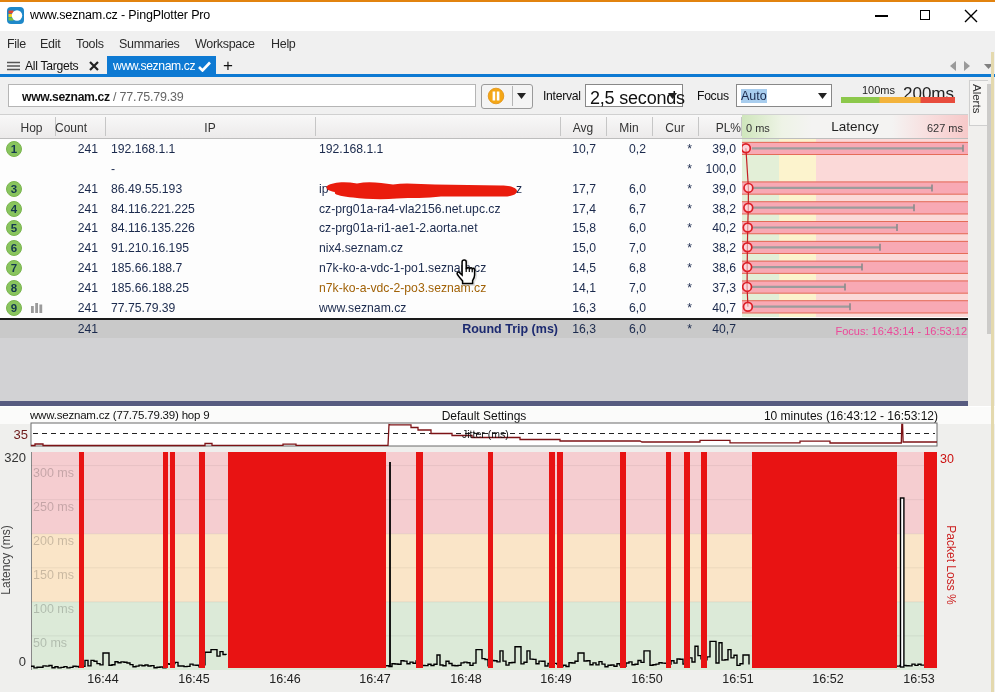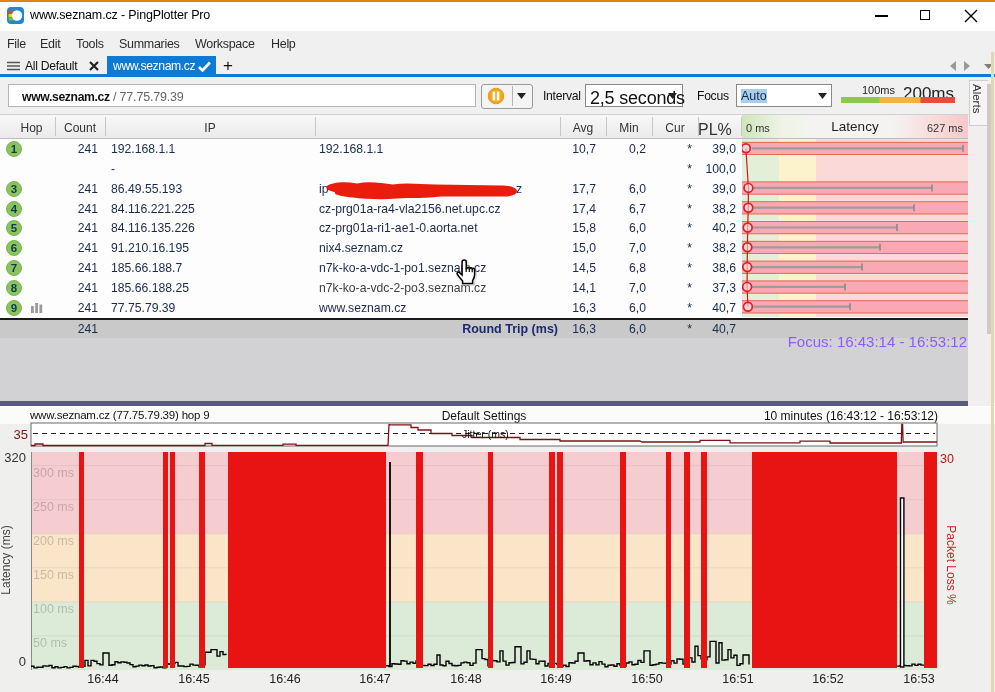--- a/index.html
+++ b/index.html
@@ -26,21 +26,21 @@
 <div style="position:absolute;left:7px;top:37px;font-size:12.5px;letter-spacing:-0.3px;color:#2b2b2b">File</div>
 <div style="position:absolute;left:40px;top:37px;font-size:12.5px;letter-spacing:-0.3px;color:#2b2b2b">Edit</div>
 <div style="position:absolute;left:76px;top:37px;font-size:12.5px;letter-spacing:-0.3px;color:#2b2b2b">Tools</div>
 <div style="position:absolute;left:119px;top:37px;font-size:12.5px;letter-spacing:-0.3px;color:#2b2b2b">Summaries</div>
 <div style="position:absolute;left:195px;top:37px;font-size:12.5px;letter-spacing:-0.3px;color:#2b2b2b">Workspace</div>
 <div style="position:absolute;left:271px;top:37px;font-size:12.5px;letter-spacing:-0.3px;color:#2b2b2b">Help</div>
 <div style="position:absolute;left:0;top:56px;width:995px;height:18px;background:#f0f0f0"></div>
 <svg width="13" height="10" viewBox="0 0 13 10" style="position:absolute;left:7px;top:61px">
       <path d="M0 1.5 H13 M0 5 H13 M0 8.5 H13" stroke="#555" stroke-width="1.6"></path>
     </svg>
-<div style="position:absolute;left:25px;top:59px;font-size:12.2px;letter-spacing:-0.3px;color:#111">All Default</div>
+<div style="position:absolute;left:25px;top:59px;font-size:12.2px;letter-spacing:-0.3px;color:#111">All Targets</div>
 <svg width="10" height="10" viewBox="0 0 10 10" style="position:absolute;left:89px;top:61px">
       <path d="M1 1 L9 9 M9 1 L1 9" stroke="#222" stroke-width="2.2"></path>
     </svg>
 <div style="position:absolute;left:107px;top:56px;width:109px;height:18px;background:#0e7ad3"></div>
 <div style="position:absolute;left:113px;top:59px;font-size:12.2px;letter-spacing:-0.4px;color:#fff">www.seznam.cz</div>
 <svg width="13" height="11" viewBox="0 0 13 11" style="position:absolute;left:198px;top:61px">
       <path d="M1 6 L4.5 9.5 L12 1.5" stroke="#fff" stroke-width="2.6" fill="none"></path>
     </svg>
 <div style="position:absolute;left:223px;top:56px;font-size:17px;color:#111">+</div>
 <svg width="46" height="12" viewBox="0 0 46 12" style="position:absolute;left:948px;top:60px">
@@ -72,32 +72,32 @@
 <div style="position:absolute;left:741px;top:89px;font-size:12.5px;color:#1b2a4d"><span style="background:#a8cdee">Auto</span></div>
 <svg width="9" height="6" viewBox="0 0 9 6" style="position:absolute;left:818px;top:93px">
       <path d="M0 0 L9 0 L4.5 6 Z" fill="#222"></path>
     </svg>
 <div style="position:absolute;left:862px;top:84px;width:40px;font-size:11px;color:#222">100ms</div>
 <div style="position:absolute;left:903px;top:84px;width:40px;font-size:17px;color:#222">200ms</div>
 <div style="position:absolute;left:841px;top:97px;width:114px;height:6px;background:linear-gradient(90deg,#8cc84b 0,#8cc84b 38px,#f3b33c 39px,#f3b33c 79px,#e84c3d 80px,#e84c3d 114px)"></div>
 <div style="position:absolute;left:0;top:114px;width:968px;height:25px;background:linear-gradient(#f8f8f8,#eceaea);border-top:1px solid #d0d0d0;border-bottom:1px solid #bdbdbd"></div>
 <div style="position:absolute;left:8px;top:120.5px;width:47px;text-align:center;font-size:12px;color:#333">Hop</div>
 <div style="position:absolute;left:55px;top:117px;width:1px;height:19px;background:#c6c6c6"></div>
-<div style="position:absolute;left:55px;top:120.5px;width:50px;text-align:center;font-size:12px;color:#333">Count</div>
+<div style="position:absolute;left:55px;top:120.5px;width:50px;text-align:left;font-size:12px;color:#333">Count</div>
 <div style="position:absolute;left:105px;top:117px;width:1px;height:19px;background:#c6c6c6"></div>
 <div style="position:absolute;left:105px;top:120.5px;width:210px;text-align:center;font-size:12px;color:#333">IP</div>
 <div style="position:absolute;left:315px;top:117px;width:1px;height:19px;background:#c6c6c6"></div>
 <div style="position:absolute;left:560px;top:117px;width:1px;height:19px;background:#c6c6c6"></div>
 <div style="position:absolute;left:560px;top:120.5px;width:46px;text-align:center;font-size:12px;color:#333">Avg</div>
 <div style="position:absolute;left:606px;top:117px;width:1px;height:19px;background:#c6c6c6"></div>
 <div style="position:absolute;left:606px;top:120.5px;width:46px;text-align:center;font-size:12px;color:#333">Min</div>
 <div style="position:absolute;left:652px;top:117px;width:1px;height:19px;background:#c6c6c6"></div>
 <div style="position:absolute;left:652px;top:120.5px;width:46px;text-align:center;font-size:12px;color:#333">Cur</div>
 <div style="position:absolute;left:698px;top:117px;width:1px;height:19px;background:#c6c6c6"></div>
-<div style="position:absolute;left:698px;top:120.5px;width:43px;text-align:left;font-size:16px;color:#333">PL%</div>
+<div style="position:absolute;left:698px;top:120.5px;width:43px;text-align:right;font-size:12px;color:#333">PL%</div>
 <div style="position:absolute;left:741px;top:117px;width:1px;height:19px;background:#c6c6c6"></div>
 <div style="position:absolute;left:742px;top:115px;width:226px;height:23px;background:linear-gradient(90deg,#cfe6bc 0,#eef3e6 40px,#f4f3f2 70px,#f4f3f2 150px,#f8dcdc 190px,#f6c9c9 226px)"></div>
 <div style="position:absolute;left:746px;top:122px;font-size:11px;color:#333">0 ms</div>
 <div style="position:absolute;left:742px;top:118.5px;width:226px;text-align:center;font-size:13.5px;color:#222">Latency</div>
 <div style="position:absolute;left:905px;top:122px;width:58px;text-align:right;font-size:11px;color:#333">627 ms</div>
 <div style="position:absolute;left:0;top:139px;width:968px;height:180px;background:#fdfdfd"></div>
 <svg width="226" height="178.3" viewBox="0 0 226 178.3" style="position:absolute;left:742px;top:139.2px">
 <rect x="0" y="0" width="37" height="178.3" fill="#e3efd7"></rect>
 <rect x="37" y="0" width="37" height="178.3" fill="#fcf3cd"></rect>
 <rect x="74" y="0" width="152" height="178.3" fill="#fbd9d8"></rect>
@@ -178,21 +178,21 @@
 <div style="position:absolute;left:40px;top:201.6px;width:58px;text-align:right;font-size:12.2px;color:#1b2a4d">241</div>
 <div style="position:absolute;left:111px;top:201.6px;font-size:12.2px;color:#1b2a4d">84.116.221.225</div>
 <div style="position:absolute;left:319px;top:201.6px;font-size:12.2px;color:#1b2a4d">cz-prg01a-ra4-vla2156.net.upc.cz</div>
 <div style="position:absolute;left:536px;top:201.6px;width:60px;text-align:right;font-size:12.2px;color:#1b2a4d">17,4</div>
 <div style="position:absolute;left:586px;top:201.6px;width:60px;text-align:right;font-size:12.2px;color:#1b2a4d">6,7</div>
 <div style="position:absolute;left:632px;top:201.6px;width:60px;text-align:right;font-size:12.2px;color:#1b2a4d">*</div>
 <div style="position:absolute;left:676px;top:201.6px;width:60px;text-align:right;font-size:12.2px;color:#1b2a4d">38,2</div>
 <div style="position:absolute;left:6px;top:220.4px;width:16px;height:16px;border-radius:50%;background:#89c45e;border:1px solid #7ab54e;color:#14384f;font-size:11.5px;font-weight:bold;text-align:center;line-height:15px">5</div>
 <div style="position:absolute;left:40px;top:221.4px;width:58px;text-align:right;font-size:12.2px;color:#1b2a4d">241</div>
 <div style="position:absolute;left:111px;top:221.4px;font-size:12.2px;color:#1b2a4d">84.116.135.226</div>
-<div style="position:absolute;left:319px;top:221.4px;font-size:12.2px;color:#1b2a4d">cz-prg01a-ri1-ae1-0.aorta.net</div>
+<div style="position:absolute;left:319px;top:221.4px;font-size:12.2px;color:#1b2a4d">cz-prg01a-ri1-ae1-2.aorta.net</div>
 <div style="position:absolute;left:536px;top:221.4px;width:60px;text-align:right;font-size:12.2px;color:#1b2a4d">15,8</div>
 <div style="position:absolute;left:586px;top:221.4px;width:60px;text-align:right;font-size:12.2px;color:#1b2a4d">6,0</div>
 <div style="position:absolute;left:632px;top:221.4px;width:60px;text-align:right;font-size:12.2px;color:#1b2a4d">*</div>
 <div style="position:absolute;left:676px;top:221.4px;width:60px;text-align:right;font-size:12.2px;color:#1b2a4d">40,2</div>
 <div style="position:absolute;left:6px;top:240.2px;width:16px;height:16px;border-radius:50%;background:#89c45e;border:1px solid #7ab54e;color:#14384f;font-size:11.5px;font-weight:bold;text-align:center;line-height:15px">6</div>
 <div style="position:absolute;left:40px;top:241.2px;width:58px;text-align:right;font-size:12.2px;color:#1b2a4d">241</div>
 <div style="position:absolute;left:111px;top:241.2px;font-size:12.2px;color:#1b2a4d">91.210.16.195</div>
 <div style="position:absolute;left:319px;top:241.2px;font-size:12.2px;color:#1b2a4d">nix4.seznam.cz</div>
 <div style="position:absolute;left:536px;top:241.2px;width:60px;text-align:right;font-size:12.2px;color:#1b2a4d">15,0</div>
 <div style="position:absolute;left:586px;top:241.2px;width:60px;text-align:right;font-size:12.2px;color:#1b2a4d">7,0</div>
@@ -202,21 +202,21 @@
 <div style="position:absolute;left:40px;top:261.0px;width:58px;text-align:right;font-size:12.2px;color:#1b2a4d">241</div>
 <div style="position:absolute;left:111px;top:261.0px;font-size:12.2px;color:#1b2a4d">185.66.188.7</div>
 <div style="position:absolute;left:319px;top:261.0px;font-size:12.2px;color:#1b2a4d">n7k-ko-a-vdc-1-po1.seznam.cz</div>
 <div style="position:absolute;left:536px;top:261.0px;width:60px;text-align:right;font-size:12.2px;color:#1b2a4d">14,5</div>
 <div style="position:absolute;left:586px;top:261.0px;width:60px;text-align:right;font-size:12.2px;color:#1b2a4d">6,8</div>
 <div style="position:absolute;left:632px;top:261.0px;width:60px;text-align:right;font-size:12.2px;color:#1b2a4d">*</div>
 <div style="position:absolute;left:676px;top:261.0px;width:60px;text-align:right;font-size:12.2px;color:#1b2a4d">38,6</div>
 <div style="position:absolute;left:6px;top:279.8px;width:16px;height:16px;border-radius:50%;background:#89c45e;border:1px solid #7ab54e;color:#14384f;font-size:11.5px;font-weight:bold;text-align:center;line-height:15px">8</div>
 <div style="position:absolute;left:40px;top:280.8px;width:58px;text-align:right;font-size:12.2px;color:#1b2a4d">241</div>
 <div style="position:absolute;left:111px;top:280.8px;font-size:12.2px;color:#1b2a4d">185.66.188.25</div>
-<div style="position:absolute;left:319px;top:280.8px;font-size:12.2px;color:#404040">n7k-ko-a-vdc-2-po3.seznam.cz</div>
+<div style="position:absolute;left:319px;top:280.8px;font-size:12.2px;color:#a16207">n7k-ko-a-vdc-2-po3.seznam.cz</div>
 <div style="position:absolute;left:536px;top:280.8px;width:60px;text-align:right;font-size:12.2px;color:#1b2a4d">14,1</div>
 <div style="position:absolute;left:586px;top:280.8px;width:60px;text-align:right;font-size:12.2px;color:#1b2a4d">7,0</div>
 <div style="position:absolute;left:632px;top:280.8px;width:60px;text-align:right;font-size:12.2px;color:#1b2a4d">*</div>
 <div style="position:absolute;left:676px;top:280.8px;width:60px;text-align:right;font-size:12.2px;color:#1b2a4d">37,3</div>
 <div style="position:absolute;left:6px;top:299.6px;width:16px;height:16px;border-radius:50%;background:#89c45e;border:1px solid #7ab54e;color:#14384f;font-size:11.5px;font-weight:bold;text-align:center;line-height:15px">9</div>
 <svg width="12" height="10" style="position:absolute;left:31px;top:302.6px">
       <rect x="0" y="3" width="2.8" height="7" fill="#9b9b9b"></rect>
       <rect x="4.2" y="0" width="2.8" height="10" fill="#9b9b9b"></rect>
       <rect x="8.4" y="1.5" width="2.8" height="8.5" fill="#9b9b9b"></rect>
     </svg>
@@ -229,21 +229,21 @@
 <div style="position:absolute;left:676px;top:300.6px;width:60px;text-align:right;font-size:12.2px;color:#1b2a4d">40,7</div>
 <div style="position:absolute;left:0;top:317.5px;width:968px;height:2px;background:#1a1a1a"></div>
 <div style="position:absolute;left:0;top:319.5px;width:968px;height:18.5px;background:#c9c9c9"></div>
 <div style="position:absolute;left:0;top:338px;width:968px;height:62.5px;background:#d2d2d4"></div>
 <div style="position:absolute;left:40px;top:321.5px;width:58px;text-align:right;font-size:12.2px;color:#1b2a4d">241</div>
 <div style="position:absolute;left:360px;top:321.5px;width:198px;text-align:right;font-size:12.5px;font-weight:bold;color:#1c2a70">Round Trip (ms)</div>
 <div style="position:absolute;left:536px;top:321.5px;width:60px;text-align:right;font-size:12.2px;color:#1b2a4d">16,3</div>
 <div style="position:absolute;left:586px;top:321.5px;width:60px;text-align:right;font-size:12.2px;color:#1b2a4d">6,0</div>
 <div style="position:absolute;left:632px;top:321.5px;width:60px;text-align:right;font-size:12.2px;color:#1b2a4d">*</div>
 <div style="position:absolute;left:676px;top:321.5px;width:60px;text-align:right;font-size:12.2px;color:#1b2a4d">40,7</div>
-<div style="position:absolute;left:742px;top:333px;width:225px;text-align:right;font-size:15px;color:#8b5cf6">Focus: 16:43:14 - 16:53:12</div>
+<div style="position:absolute;left:742px;top:325px;width:225px;text-align:right;font-size:11px;color:#ec4899">Focus: 16:43:14 - 16:53:12</div>
 <div style="position:absolute;left:0;top:400.5px;width:968px;height:5px;background:#575b80"></div>
 <div style="position:absolute;left:0;top:407px;width:995px;height:285px;background:#efefed"></div>
 <div style="position:absolute;left:0;top:407px;width:995px;height:17px;background:#fbfbfa"></div>
 <div style="position:absolute;left:30px;top:409px;font-size:11.5px;letter-spacing:-0.2px;color:#111">www.seznam.cz (77.75.79.39) hop 9</div>
 <div style="position:absolute;left:0;top:409px;width:968px;text-align:center;font-size:12px;color:#111">Default Settings</div>
 <div style="position:absolute;left:640px;top:409px;width:298px;text-align:right;font-size:12px;color:#111">10 minutes (16:43:12 - 16:53:12)</div>
 <div style="position:absolute;left:968px;top:77px;width:27px;height:329px;background:#f0efed"></div>
 <div style="position:absolute;left:969px;top:80px;width:19px;height:46px;background:#f6f5f3;border:1px solid #cfcfcf;border-right:none"></div>
 <div style="position:absolute;left:971px;top:84px;font-size:11.5px;color:#333;writing-mode:vertical-rl">Alerts</div>
 <div style="position:absolute;left:987px;top:84px;width:5px;height:250px;background:#cccbc9"></div>

